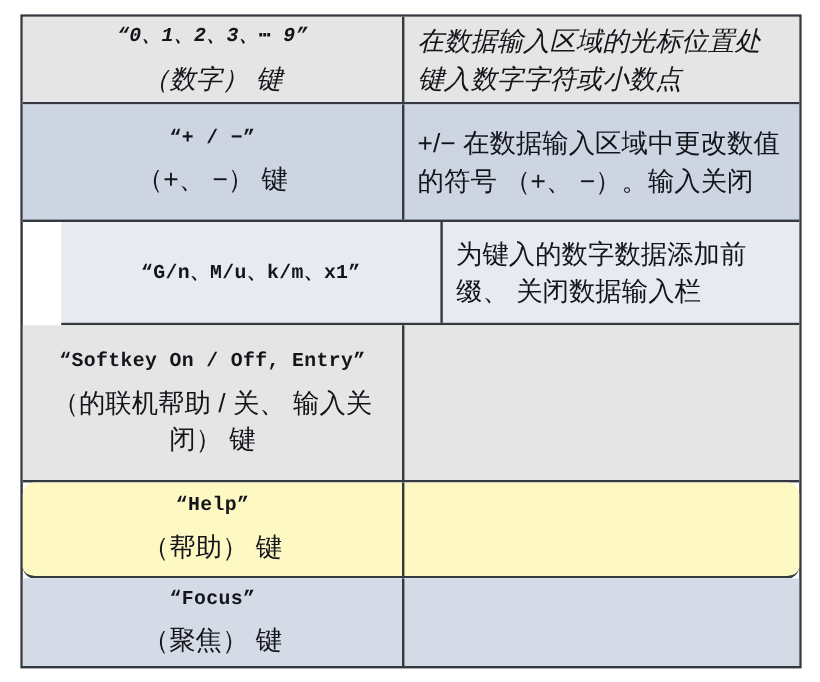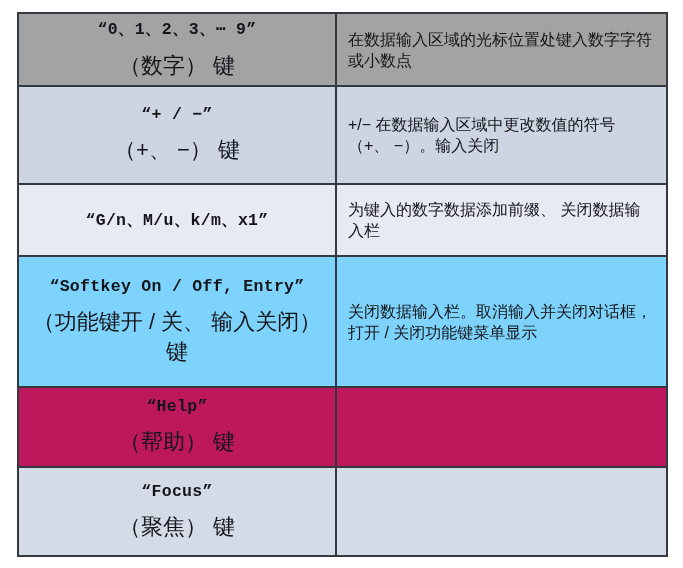--- a/index.html
+++ b/index.html
@@ -24,21 +24,21 @@
     flex-direction: column;
   }
   .row {
     display: flex;
     box-sizing: border-box;
     border-bottom: 2px solid #34383f;
   }
   .row:last-child { border-bottom: none; }
   .row-0 { height: 73px; }
   .row-1 { height: 98px; }
-  .row-2 { height: 72px; }
+  .row-2 { height: 86px; margin-left: 32px; }
   .row-3 { height: 131px; }
   .row-4 { height: 80px; }
   .row-5 { flex: 1; gap: 48px; }
   .cell { box-sizing: border-box; }
   .key-cell {
     width: 318px;
     border-right: 2px solid #34383f;
     display: flex;
     flex-direction: column;
     align-items: center;
@@ -59,31 +59,31 @@
     font-size: 16.5px;
     letter-spacing: 0.3px;
     color: #14151a;
     white-space: nowrap;
   }
   .key-label {
     font-size: 22px;
     color: #14151a;
   }
   .desc {
-    font-size: 16px;
-    line-height: 21px;
+    font-size: 22px;
+    line-height: 31px;
     color: #14151a;
   }
 </style>
 </head>
 <body>
 
 <div class="key-table">
 
-  <div class="row row-0" style="background: #a3a3a3;">
+  <div class="row row-0" style="background: #e5e5e5; font-style: italic;">
     <div class="cell key-cell">
       <div class="key-name">“0、1、2、3、⋯ 9”</div>
       <div class="key-label">（数字） 键</div>
     </div>
     <div class="cell desc-cell">
       <div class="desc">在数据输入区域的光标位置处键入数字字符或小数点</div>
     </div>
   </div>
 
   <div class="row row-1" style="background: rgb(205, 213, 227);">
@@ -98,31 +98,28 @@
 
   <div class="row row-2" style="background: rgb(231, 234, 241);">
     <div class="cell key-cell">
       <div class="key-name">“G/n、M/u、k/m、x1”</div>
     </div>
     <div class="cell desc-cell">
       <div class="desc">为键入的数字数据添加前缀、 关闭数据输入栏</div>
     </div>
   </div>
 
-  <div class="row row-3" style="background: #7dd3fc;">
+  <div class="row row-3" style="background: #e5e5e5; gap: 24px;">
     <div class="cell key-cell">
       <div class="key-name">“Softkey On / Off, Entry”</div>
-      <div class="key-label">（功能键开 / 关、 输入关闭） 键</div>
-    </div>
-    <div class="cell desc-cell">
-      <div class="desc">关闭数据输入栏。取消输入并关闭对话框， 打开 / 关闭功能键菜单显示</div>
+      <div class="key-label">（的联机帮助 / 关、 输入关闭） 键</div>
     </div>
   </div>
 
-  <div class="row row-4" style="background: #be185d;">
+  <div class="row row-4" style="background: #fef9c3; border-radius: 10px;">
     <div class="cell key-cell">
       <div class="key-name">“Help”</div>
       <div class="key-label">（帮助） 键</div>
     </div>
   </div>
 
   <div class="row row-5" style="background: rgb(212, 219, 231);">
     <div class="cell key-cell">
       <div class="key-name">“Focus”</div>
       <div class="key-label">（聚焦） 键</div>

